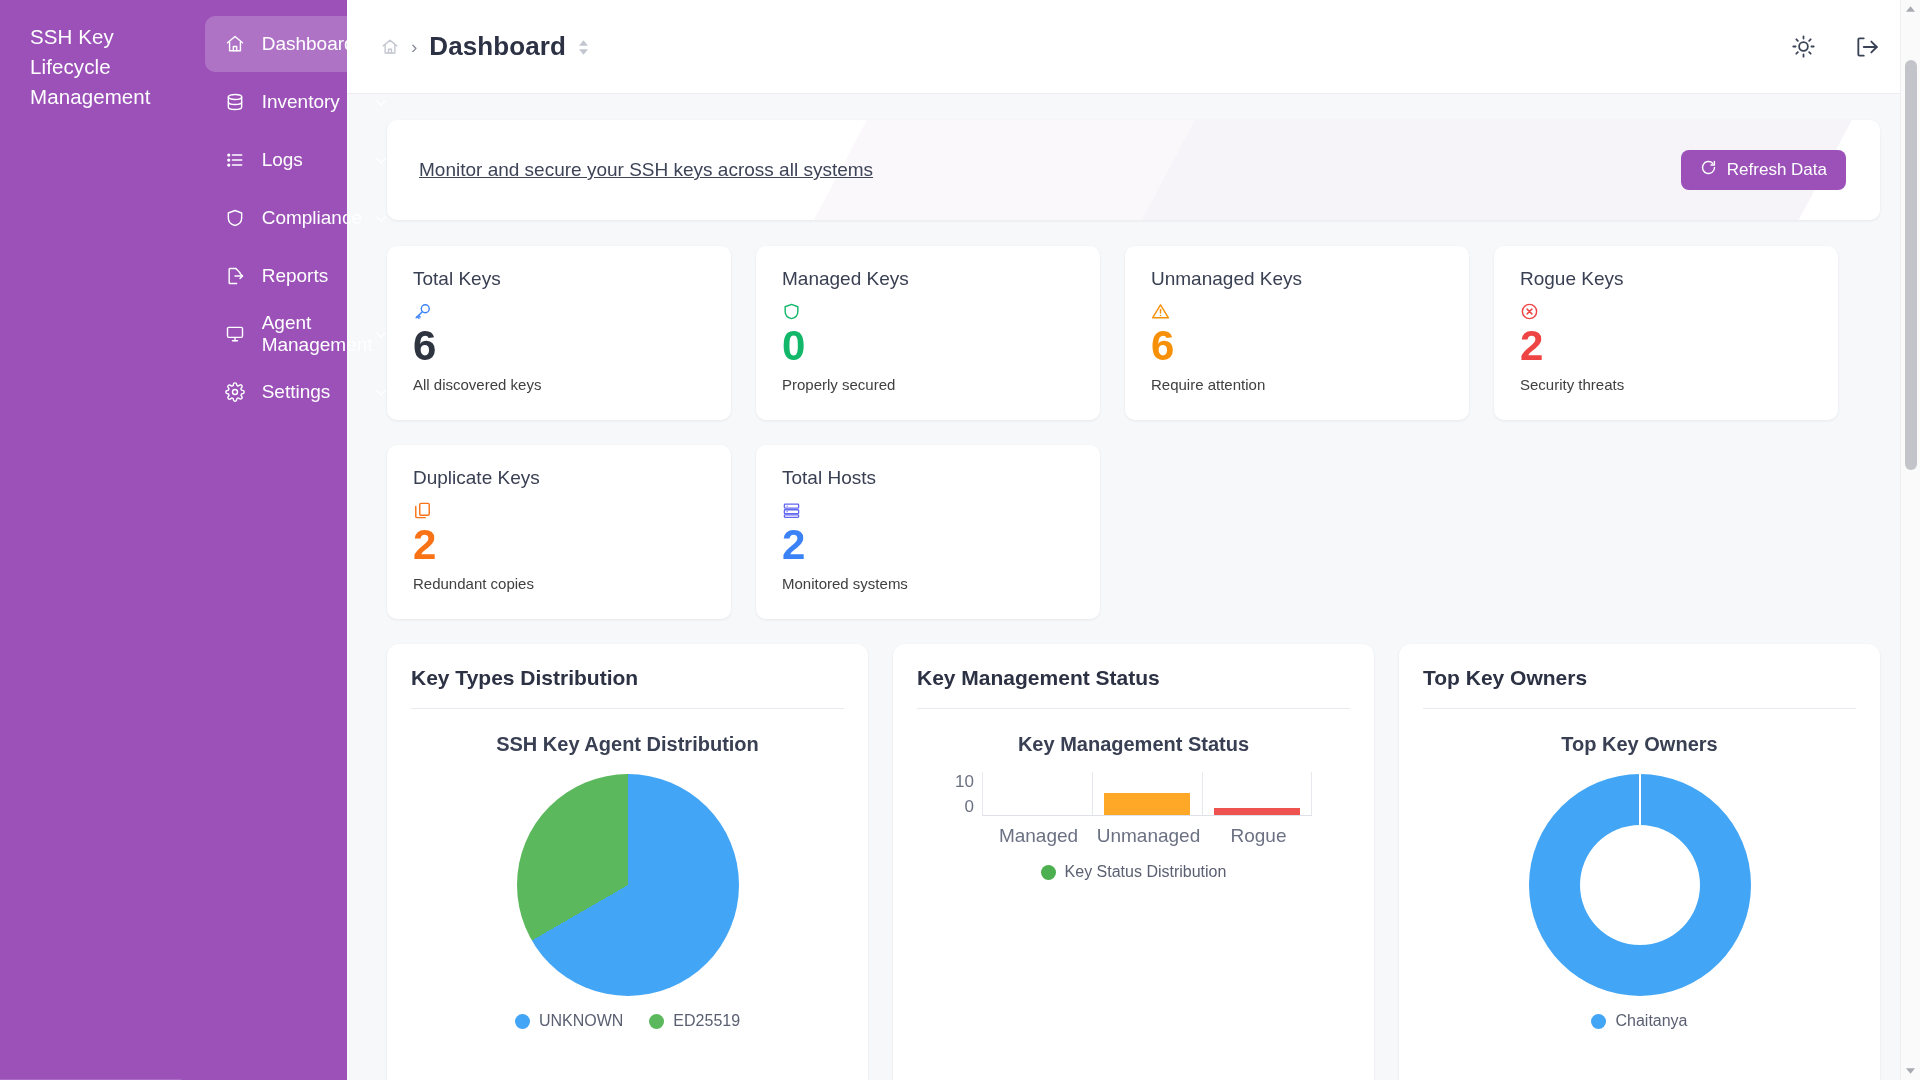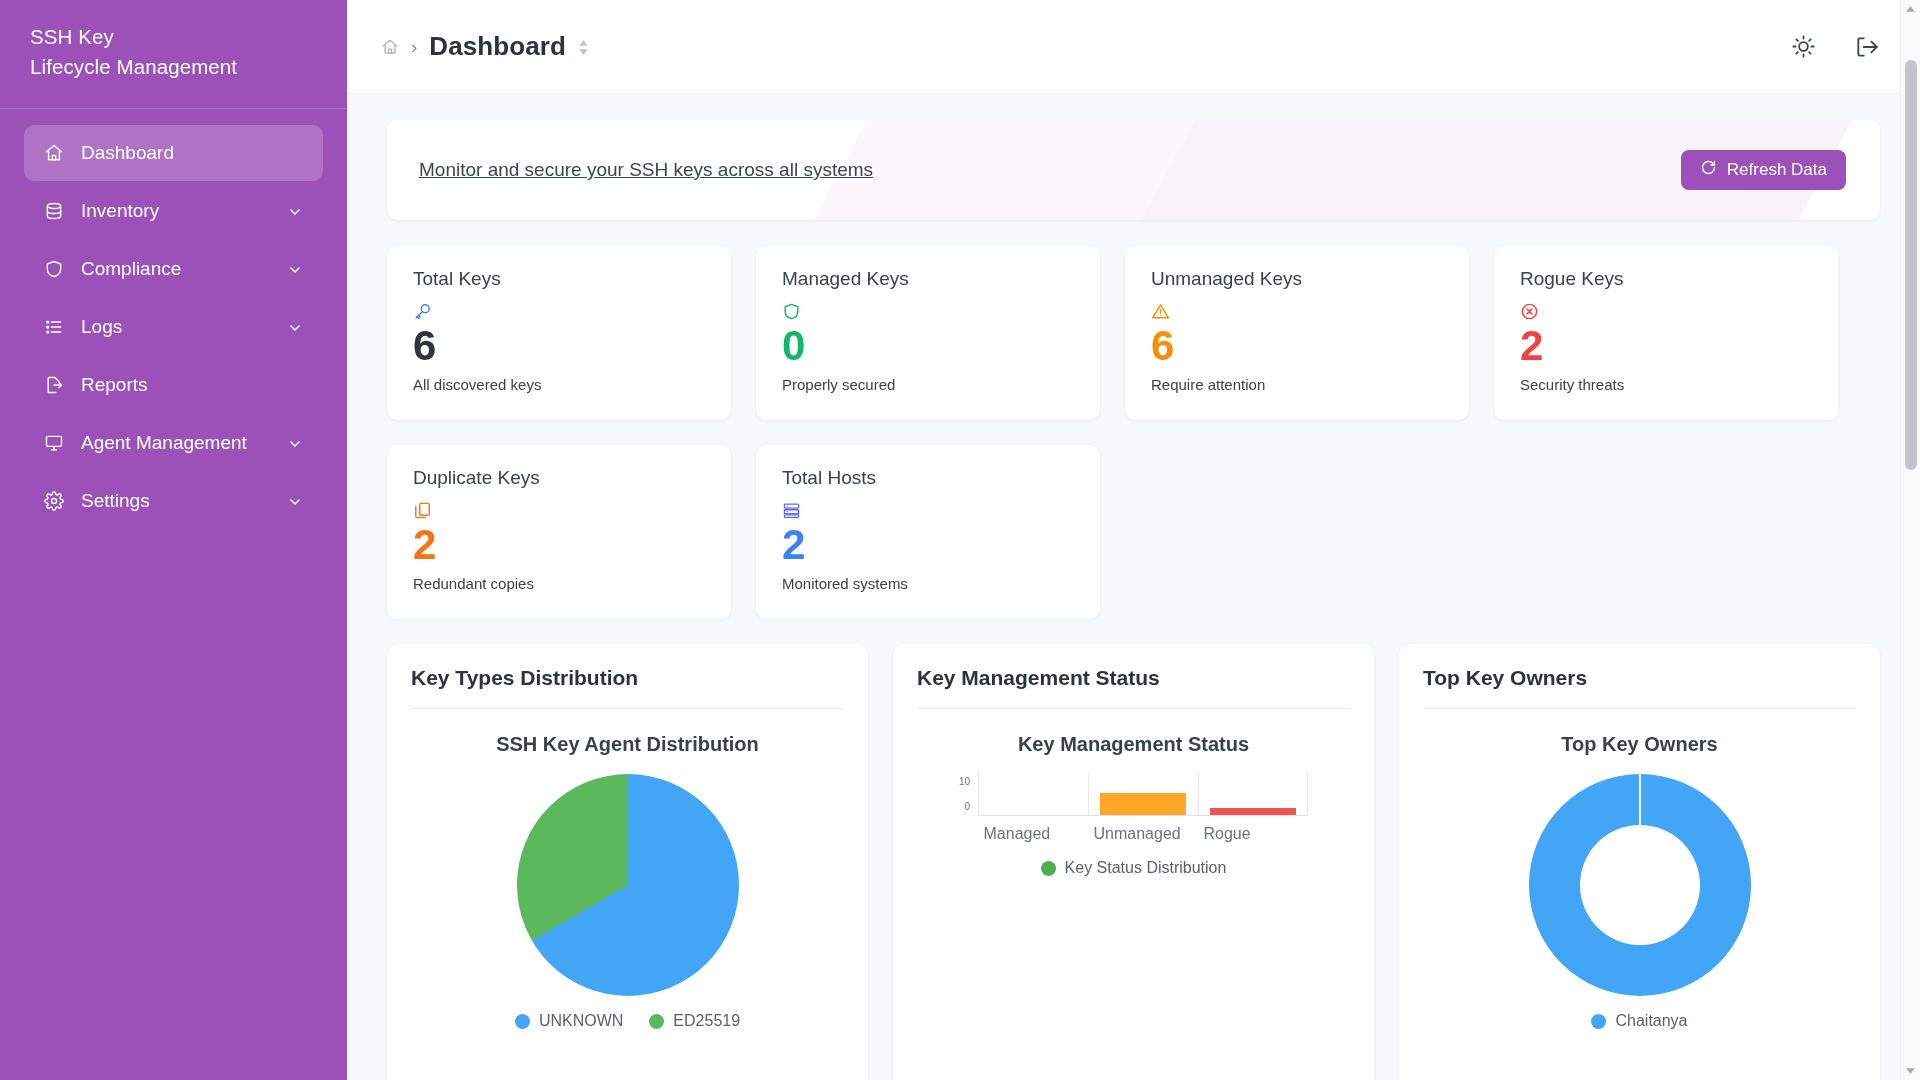--- a/index.html
+++ b/index.html
@@ -9,21 +9,21 @@
     background: #f7f8fa;
     overflow: hidden;
   }
   .app { display: flex; width: 1920px; height: 1080px; position: relative; }
 
   
   .sidebar {
     width: 347px; flex: 0 0 347px;
     background: #9b51b8;
     color: #fff;
-    display: flex; flex-direction: column;
+    display: flex; flex-direction: row;
   }
   .brand {
     padding: 22px 30px 26px 30px;
     border-bottom: 1px solid rgba(255,255,255,0.16);
   }
   .brand-line { font-size: 20.5px; line-height: 30px; font-weight: 400; letter-spacing: .1px; color:#fff; }
   .nav { padding: 16px 24px 0 24px; display: flex; flex-direction: column; gap: 2px; }
   .nav-item {
     display: flex; align-items: center;
     height: 56px; padding: 0 20px;
@@ -112,28 +112,28 @@
   .legend-dot { width: 15px; height: 15px; border-radius: 50%; display:inline-block; }
 
   .pie-wrap { width: 222px; height: 222px; position: relative; }
   .pie { width: 222px; height: 222px; border-radius: 50%; }
   .donut-hole { position: absolute; top: 50%; left: 50%; transform: translate(-50%,-50%); width: 120px; height: 120px; background: #fff; border-radius: 50%; }
   .donut-seam { position:absolute; left: 50%; top: 0; width: 2px; height: 51px; background: #fff; transform: translateX(-50%); }
 
   
   .bar-chart { display: flex; font-size: 0; }
   .bar-yaxis { display: flex; flex-direction: column; justify-content: space-between; height: 40px; padding-right: 8px; text-align: right; }
-  .bar-ytick { font-size: 10px; color: #6b7183; line-height: 15px; }
+  .bar-ytick { font-size: 17px; color: #6b7183; line-height: 15px; }
   .bar-plot { position: relative; width: 330px; height: 42px; border-bottom: 1px solid #dfe1e8; }
   .bar-grid { position: absolute; top: -2px; bottom: 0; width: 1px; background: #e6e8ee; }
   .bar-cols { position: absolute; left: 0; right: 0; bottom: 0; height: 100%; display: flex; align-items: flex-end; }
   .bar-col { flex: 1 1 0; display: flex; justify-content: center; align-items: flex-end; height: 100%; }
   .bar { width: 78%; }
   .bar-labels { display: flex; width: 330px; margin-left: 30px; margin-top: 9px; }
-  .bar-label { flex: 1 1 0; text-align: left; font-size: 16px; color: #6b7183; }
+  .bar-label { flex: 1 1 0; text-align: center; font-size: 19px; color: #6b7183; }
 
   
   .scrollbar { position: absolute; top: 0; right: 0; width: 20px; height: 1080px; background: #fafafa; border-left: 1px solid #eceef1; z-index: 40; }
   .sb-arrow { height: 18px; display: flex; align-items: center; justify-content: center; color: #9a9da5; }
   .sb-arrow.bottom { position: absolute; bottom: 0; left: 0; right: 0; }
   .sb-thumb { position: absolute; top: 60px; left: 4px; width: 12px; height: 410px; background: #c2c4c9; border-radius: 7px; }
 </style>
 </head>
 <body>
 
@@ -168,42 +168,42 @@
         <span class="nav-label">Inventory</span>
         <span class="nav-caret">
           <svg width="16" height="16" viewBox="0 0 24 24" fill="none" stroke="#fff" stroke-width="2.4" stroke-linecap="round" stroke-linejoin="round">
               <path d="M6 9l6 6 6-6"></path>
             </svg>
         </span>
       </div>
 
       <div class="nav-item">
         <span class="nav-ico">
-          <svg width="20" height="20" viewBox="0 0 24 24" fill="none" stroke="#fff" stroke-width="1.7" stroke-linecap="round" stroke-linejoin="round">
-              <path d="M12 3l8 3v6c0 5-3.5 8-8 9-4.5-1-8-4-8-9V6z"></path>
-            </svg>
-        </span>
-        <span class="nav-label">Compliance</span>
-        <span class="nav-caret">
-          <svg width="16" height="16" viewBox="0 0 24 24" fill="none" stroke="#fff" stroke-width="2.4" stroke-linecap="round" stroke-linejoin="round">
-              <path d="M6 9l6 6 6-6"></path>
-            </svg>
-        </span>
-      </div>
-
-      <div class="nav-item">
-        <span class="nav-ico">
           <svg width="20" height="20" viewBox="0 0 24 24" fill="none" stroke="#fff" stroke-width="1.9" stroke-linecap="round">
               <path d="M9 6h11M9 12h11M9 18h11"></path>
               <circle cx="4.5" cy="6" r="1"></circle>
               <circle cx="4.5" cy="12" r="1"></circle>
               <circle cx="4.5" cy="18" r="1"></circle>
             </svg>
         </span>
         <span class="nav-label">Logs</span>
+        <span class="nav-caret">
+          <svg width="16" height="16" viewBox="0 0 24 24" fill="none" stroke="#fff" stroke-width="2.4" stroke-linecap="round" stroke-linejoin="round">
+              <path d="M6 9l6 6 6-6"></path>
+            </svg>
+        </span>
+      </div>
+
+      <div class="nav-item">
+        <span class="nav-ico">
+          <svg width="20" height="20" viewBox="0 0 24 24" fill="none" stroke="#fff" stroke-width="1.7" stroke-linecap="round" stroke-linejoin="round">
+              <path d="M12 3l8 3v6c0 5-3.5 8-8 9-4.5-1-8-4-8-9V6z"></path>
+            </svg>
+        </span>
+        <span class="nav-label">Compliance</span>
         <span class="nav-caret">
           <svg width="16" height="16" viewBox="0 0 24 24" fill="none" stroke="#fff" stroke-width="2.4" stroke-linecap="round" stroke-linejoin="round">
               <path d="M6 9l6 6 6-6"></path>
             </svg>
         </span>
       </div>
 
       <div class="nav-item">
         <span class="nav-ico">
           <svg width="20" height="20" viewBox="0 0 24 24" fill="none" stroke="#fff" stroke-width="1.7" stroke-linecap="round" stroke-linejoin="round">

